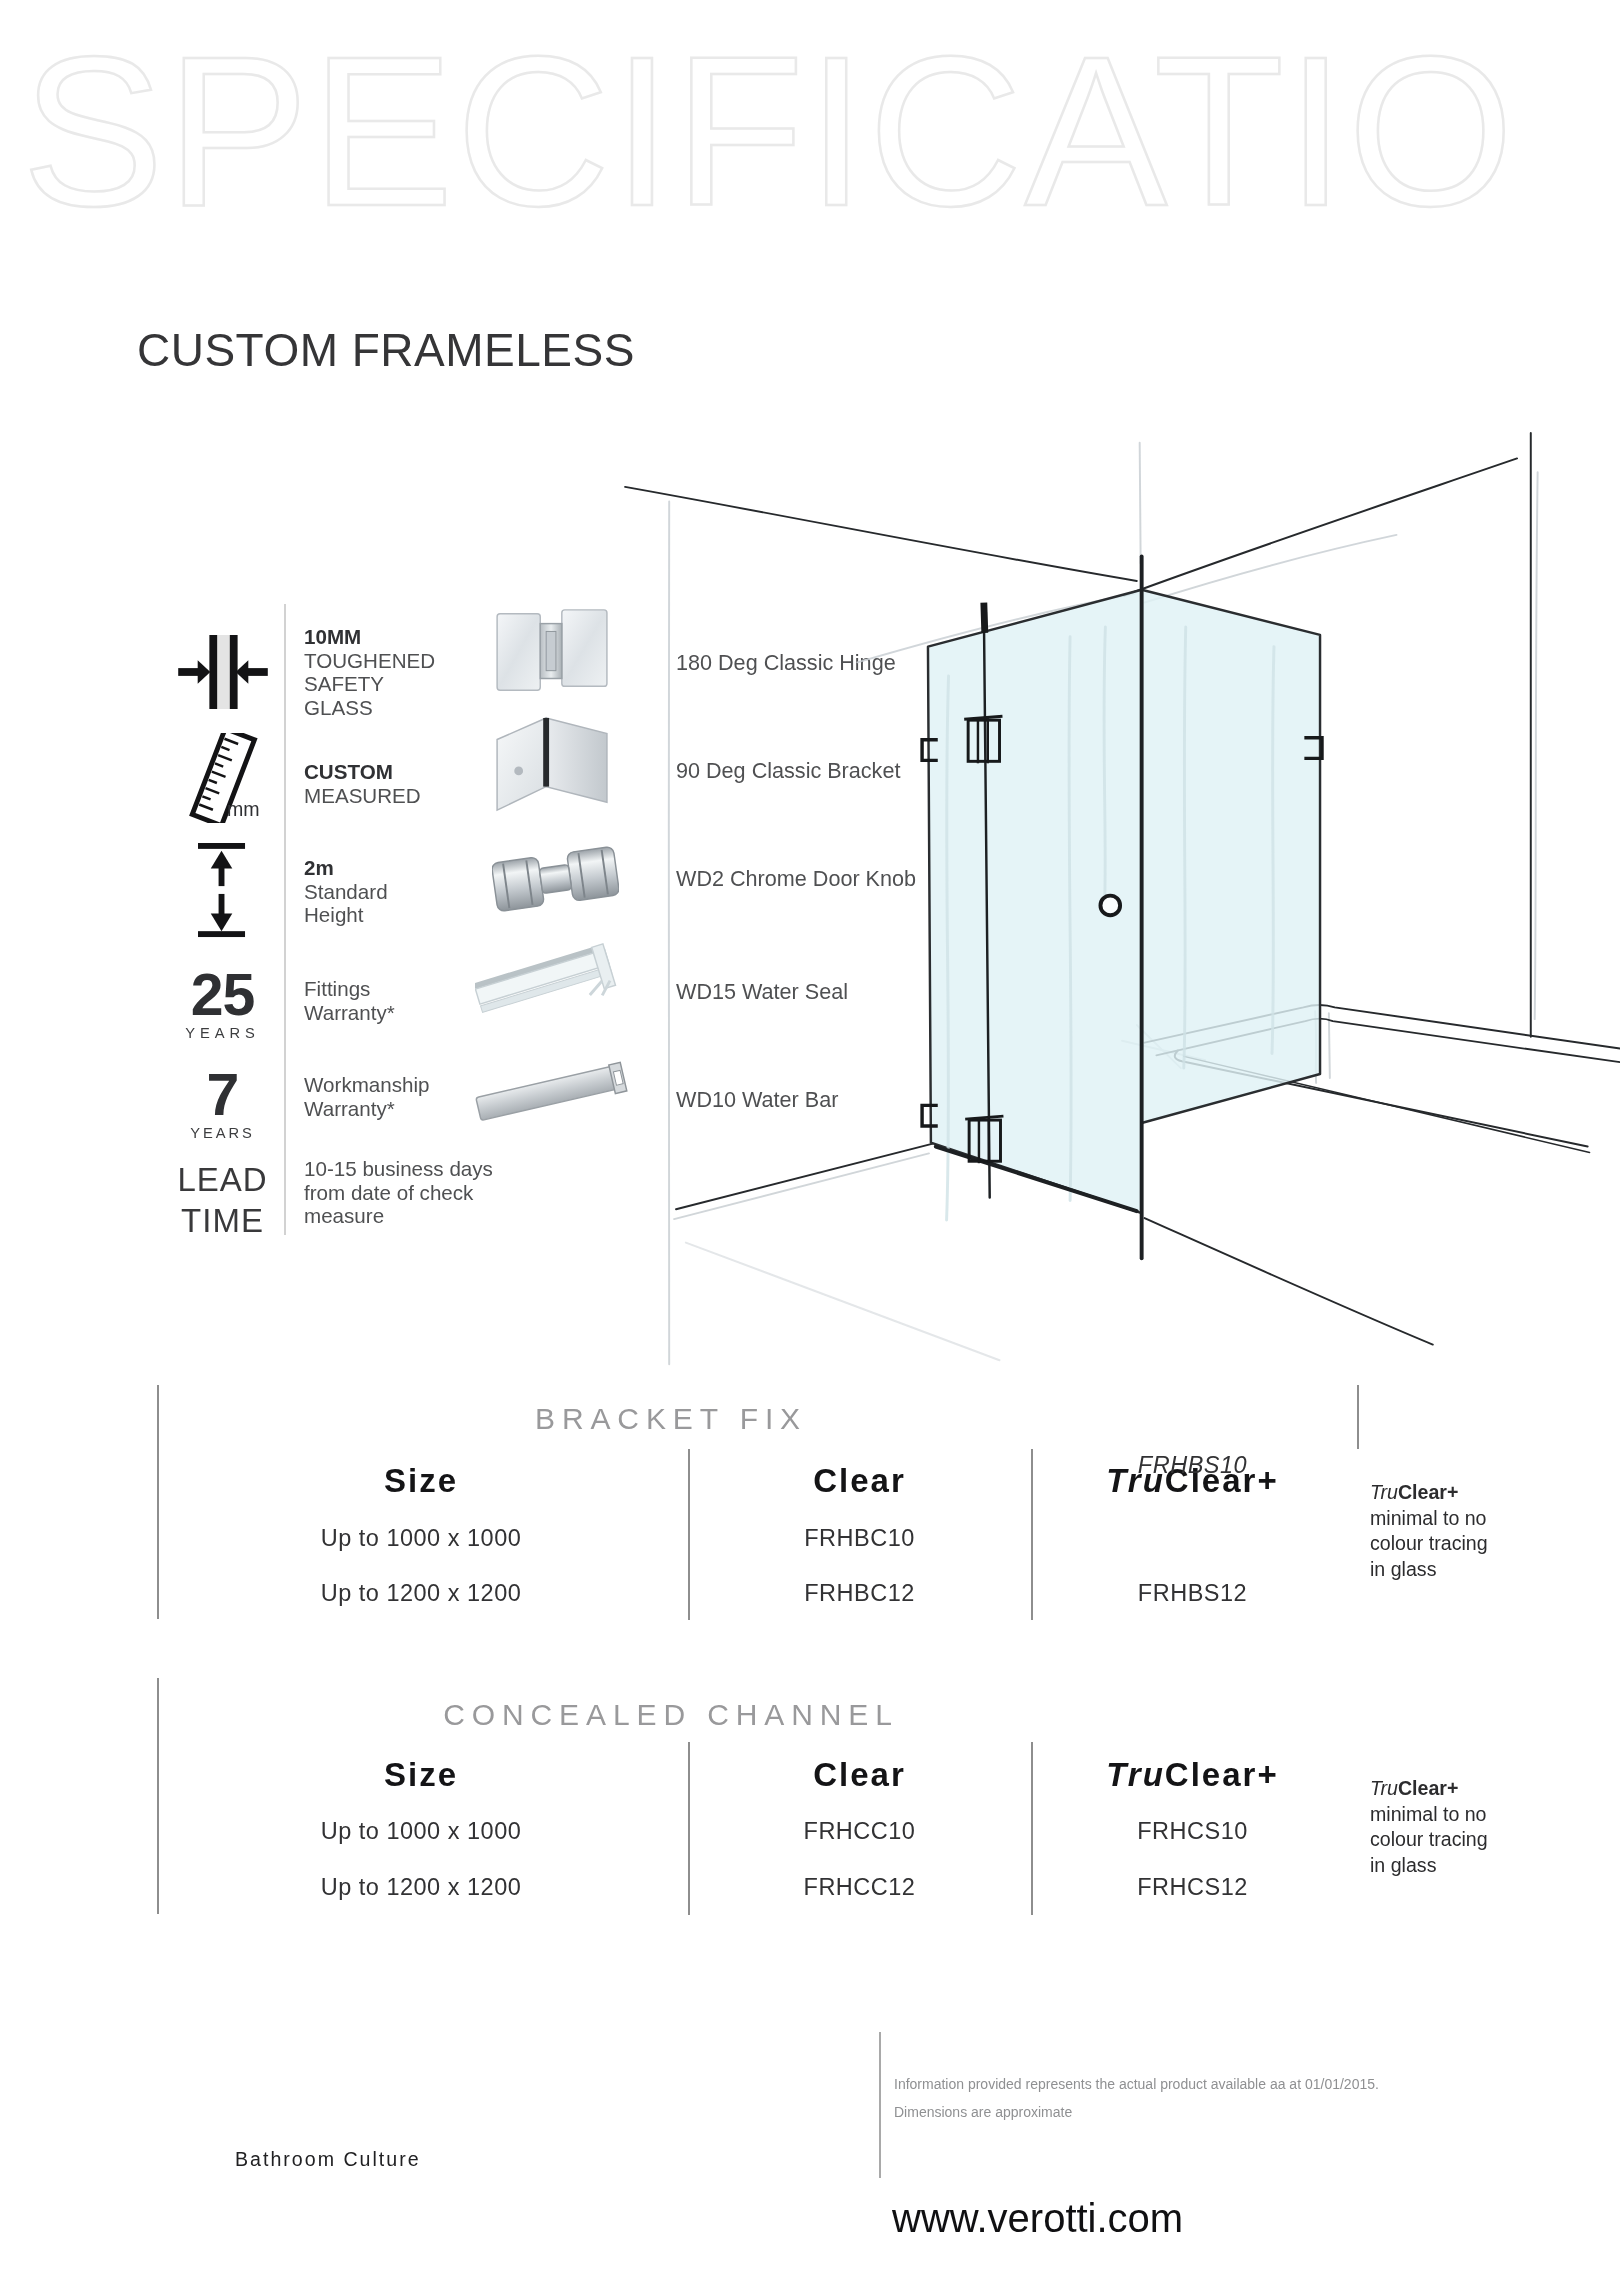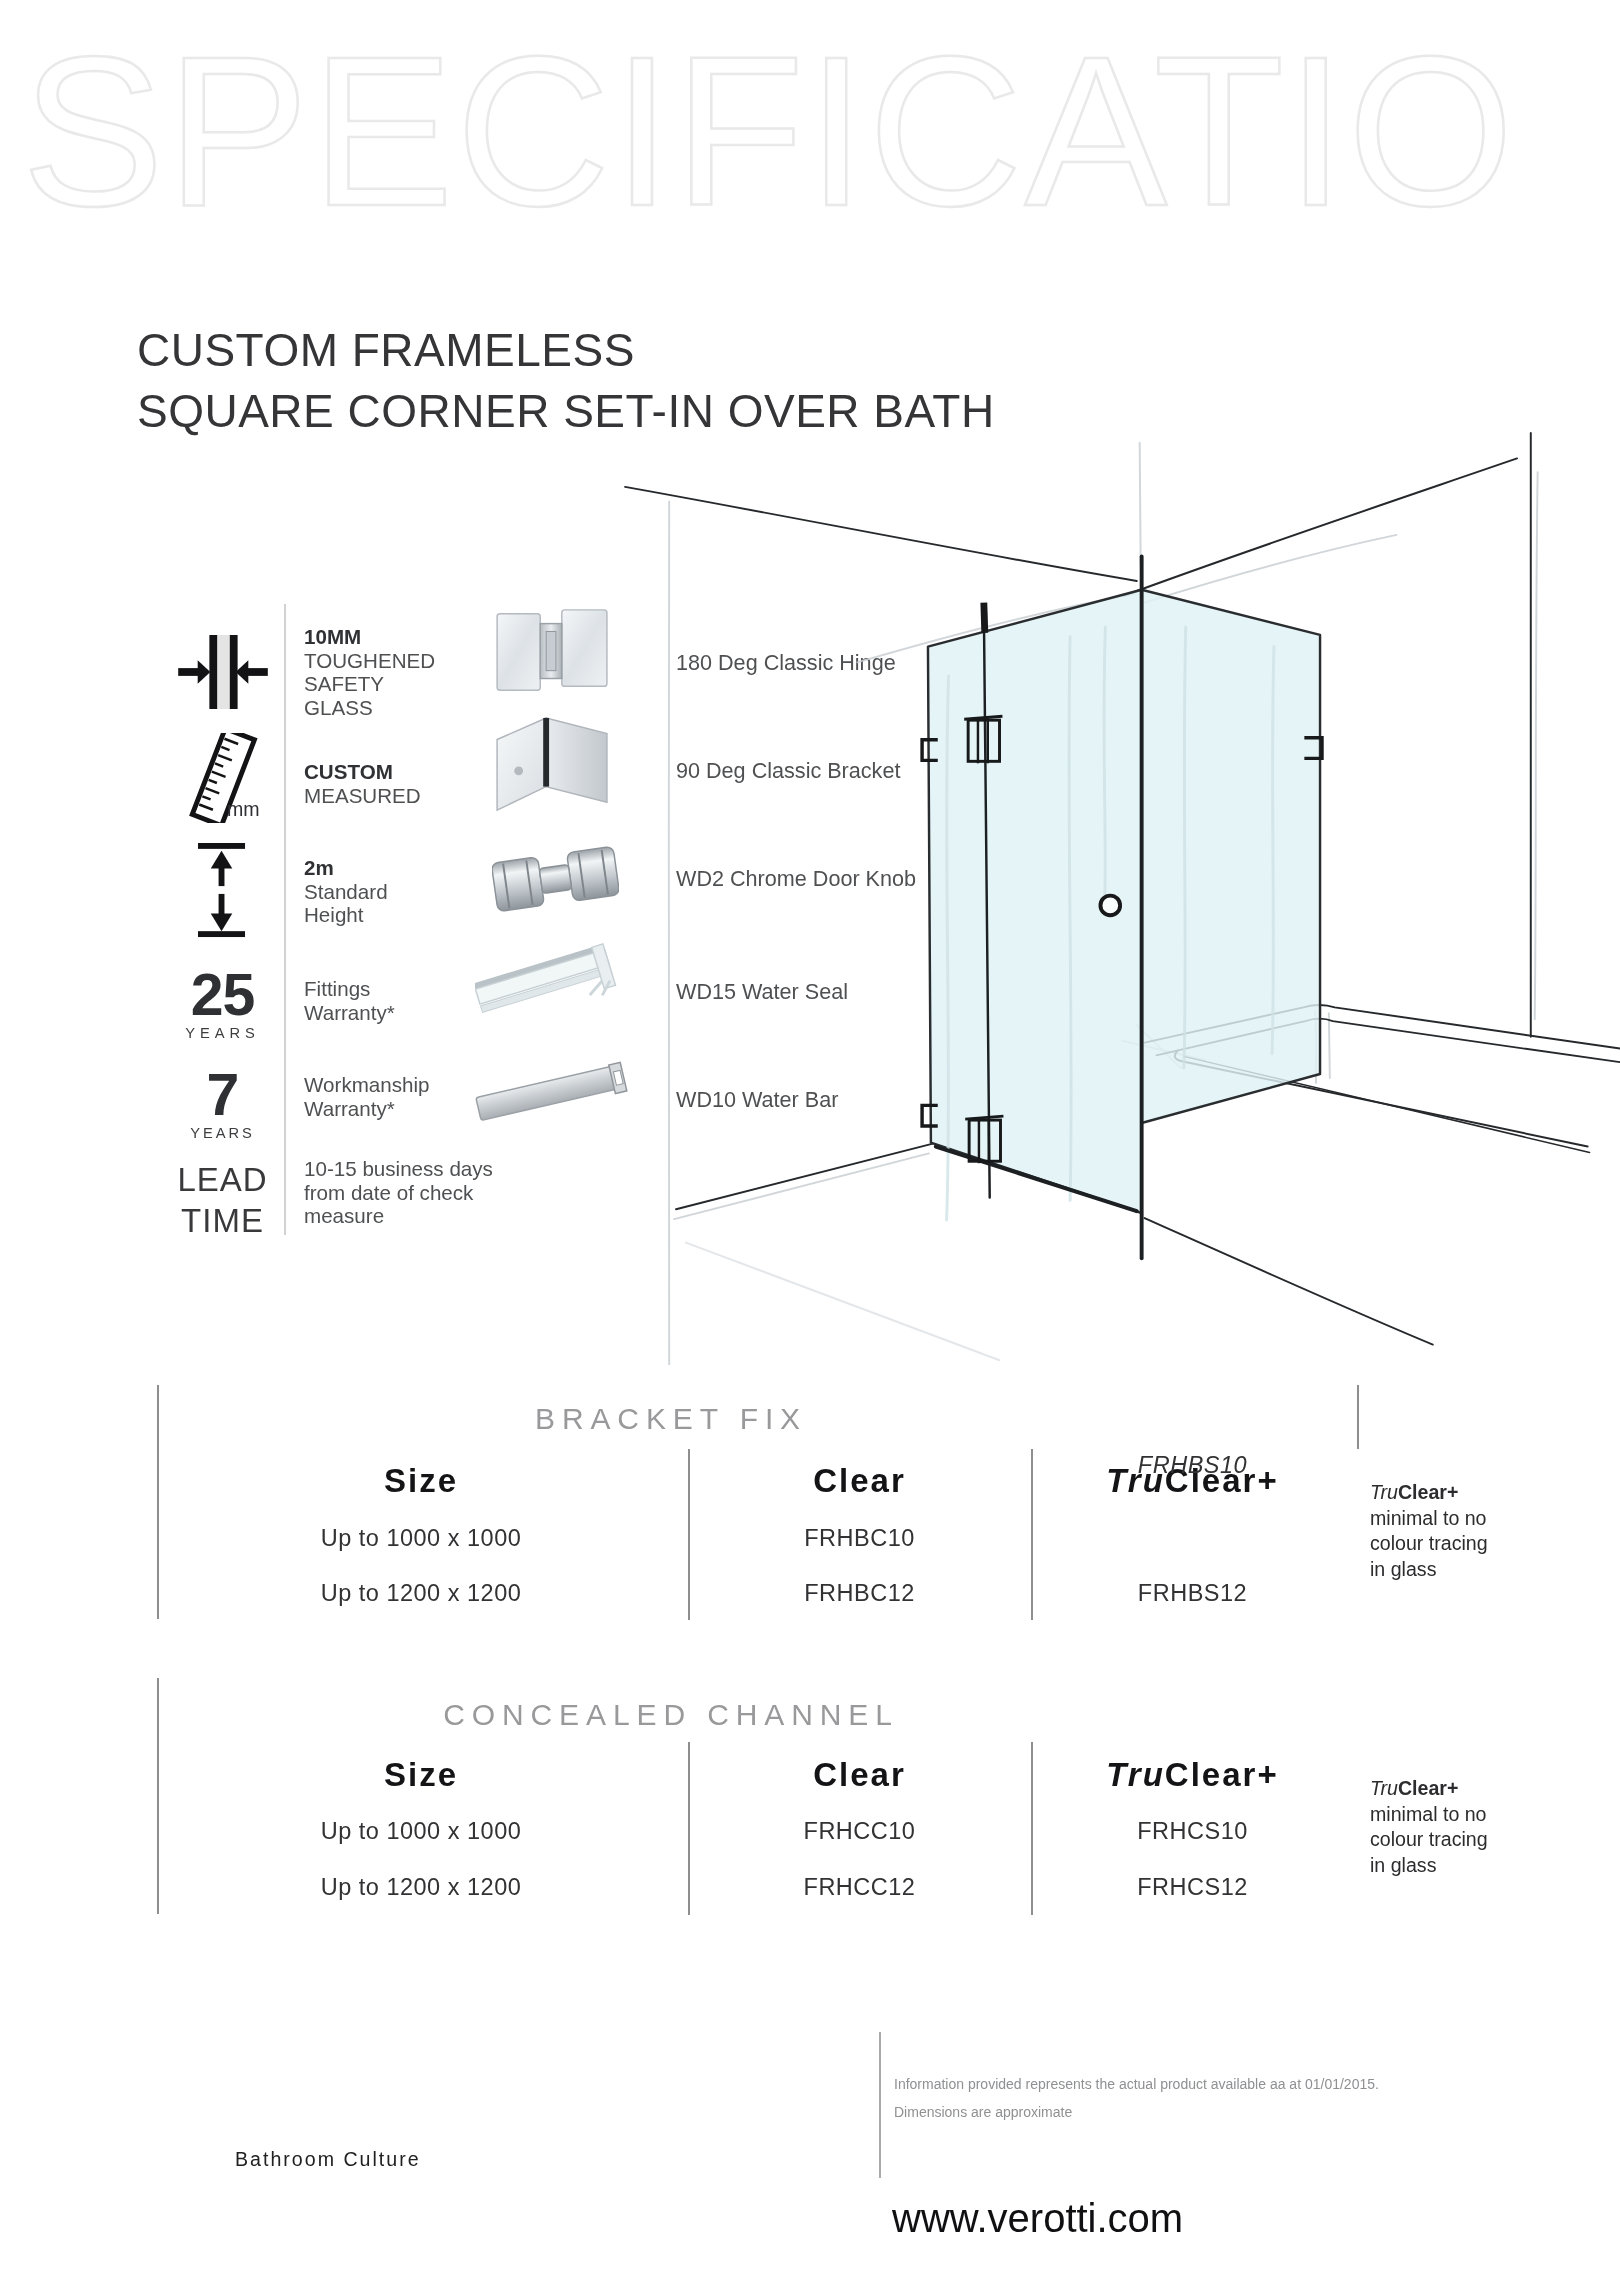--- a/index.html
+++ b/index.html
@@ -52,21 +52,20 @@
 </style>
 </head>
 <body>
 
 <div class="page">
 
   <div class="abs watermark">SPECIFICATIO</div>
 
   <div class="abs title">
     <div>CUSTOM FRAMELESS</div>
-    <div>SQUARE CORNER SET-IN OVER BATH</div>
   </div>
 
   <div class="abs spec-divider"></div>
 
   <div class="abs icon-cell" style="top:635px;">
     <svg width="90" height="74" viewBox="0 0 92 76">
       <rect x="39" y="0" width="15" height="76" fill="#e4e4e4"></rect>
       <rect x="32" y="0" width="8" height="76" fill="#131315"></rect>
       <rect x="53" y="0" width="8" height="76" fill="#131315"></rect>
       <rect x="0" y="34" width="21" height="8" fill="#131315"></rect>

